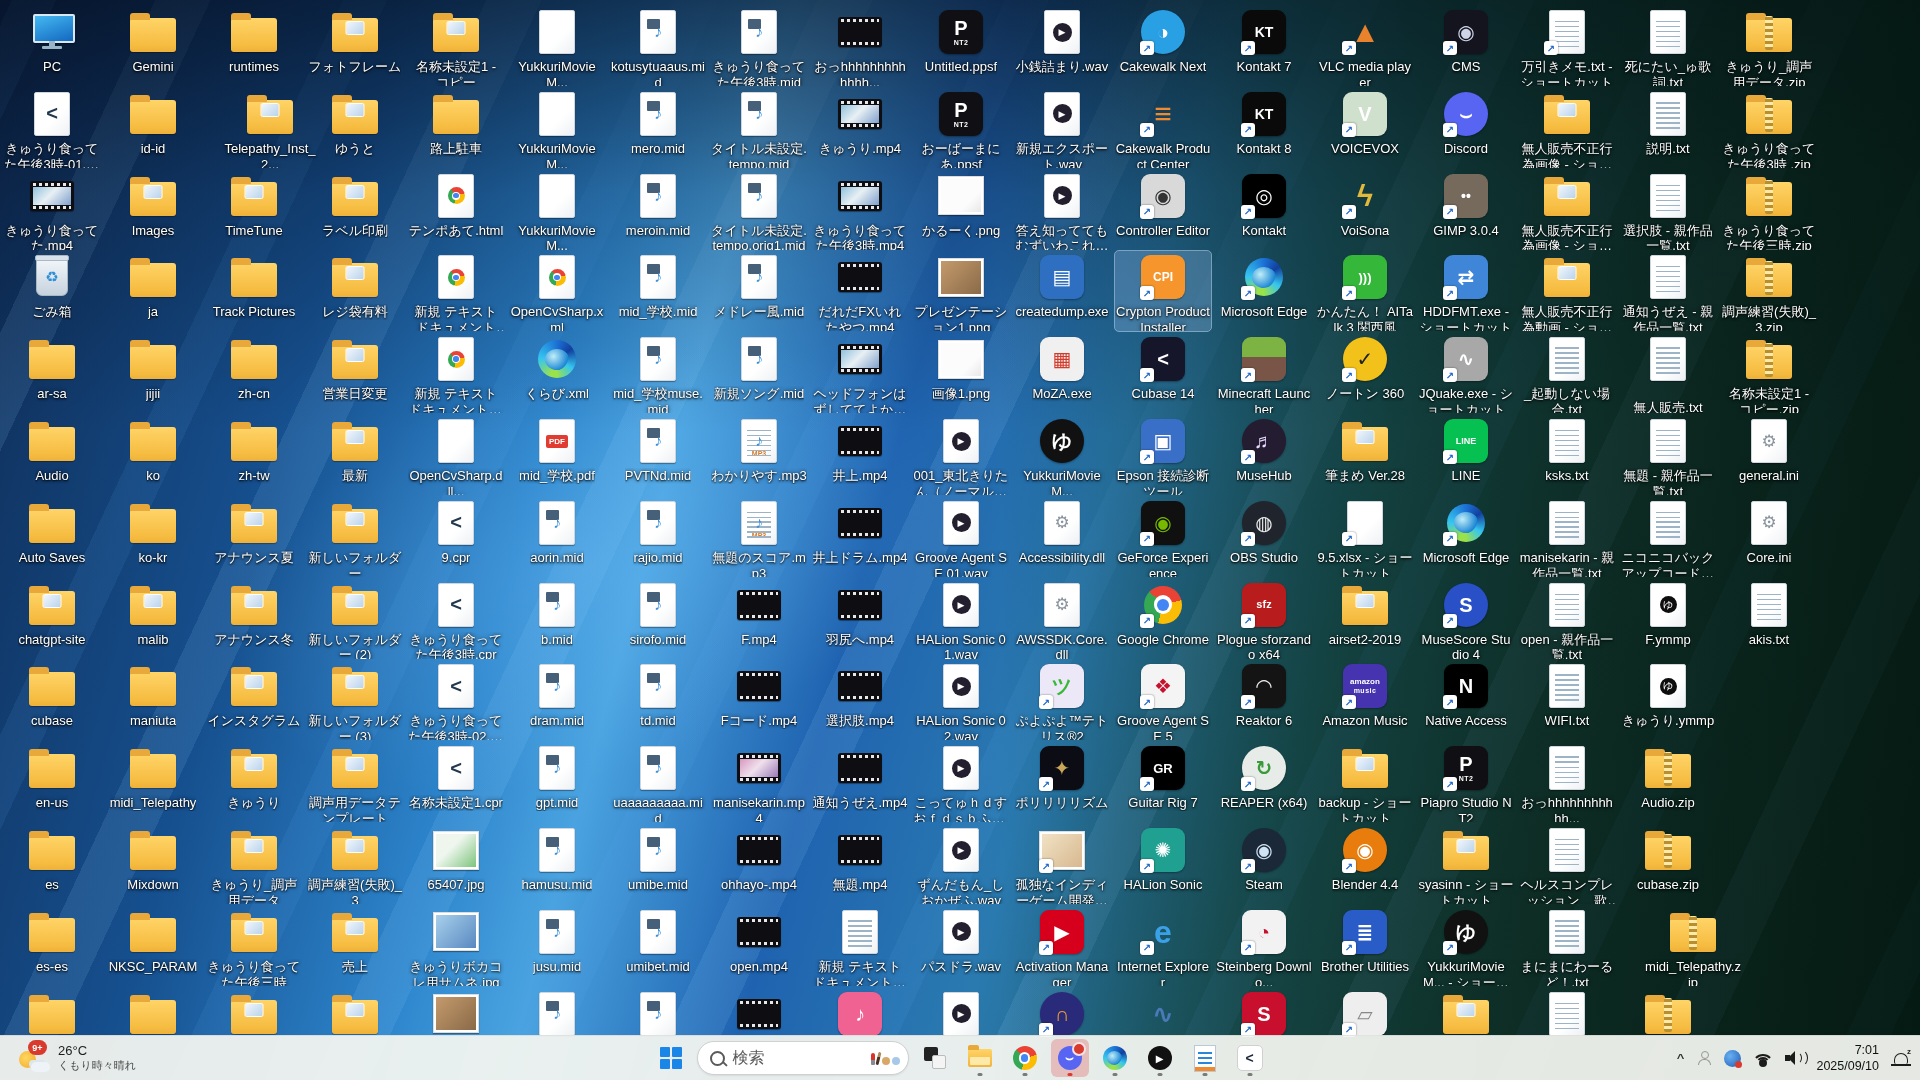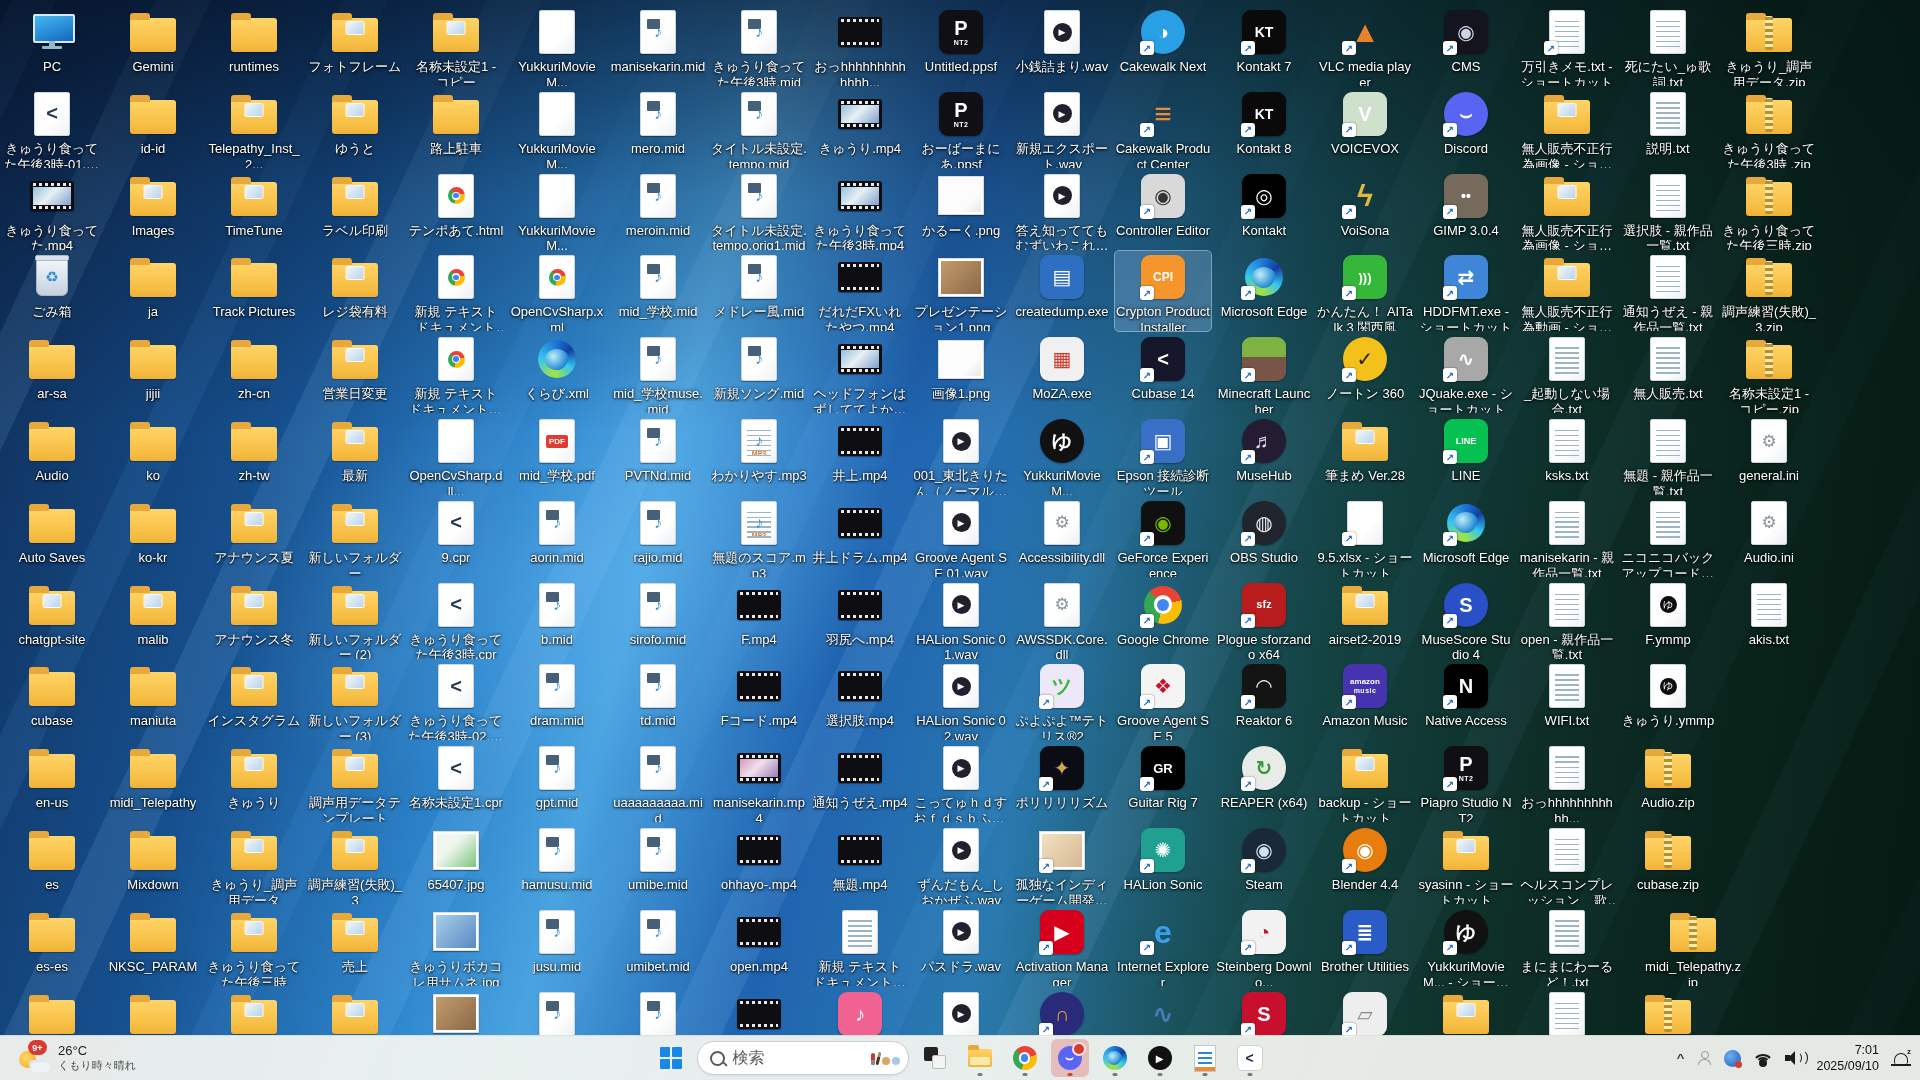--- a/index.html
+++ b/index.html
@@ -190,21 +190,21 @@
       </span>
       <div class="lb">YukkuriMovieM...</div>
     </div>
     <div class="cell" style="left: 610px; top: 6px;">
       <span class="ic">
         <span class="dc">
           <span class="film"></span>
           <span class="note">♪</span>
         </span>
       </span>
-      <div class="lb">manisekarin.mid</div>
+      <div class="lb">kotusytuaaus.mid</div>
     </div>
     <div class="cell" style="left: 711px; top: 6px;">
       <span class="ic">
         <span class="dc">
           <span class="film"></span>
           <span class="note">♪</span>
         </span>
       </span>
       <div class="lb">きゅうり食ってた午後3時.mid</div>
     </div>
@@ -295,21 +295,21 @@
         </span>
       </span>
       <div class="lb">きゅうり食ってた午後3時-01.cpr</div>
     </div>
     <div class="cell" style="left: 105px; top: 87.8px;">
       <span class="ic">
         <span class="fd"></span>
       </span>
       <div class="lb">id-id</div>
     </div>
-    <div class="cell" style="left: 206px; top: 87.8px;">
+    <div class="cell" style="left: 222px; top: 87.8px;">
       <span class="ic">
         <span class="fd">
           <span class="inner"></span>
         </span>
       </span>
       <div class="lb">Telepathy_Inst_2...</div>
     </div>
     <div class="cell" style="left: 307px; top: 87.8px;">
       <span class="ic">
         <span class="fd">
@@ -832,21 +832,21 @@
         <span class="sca">↗</span>
       </span>
       <div class="lb">JQuake.exe - ショートカット</div>
     </div>
     <div class="cell" style="left: 1519px; top: 333.2px;">
       <span class="ic">
         <span class="dc lines"></span>
       </span>
       <div class="lb">_起動しない場合.txt</div>
     </div>
-    <div class="cell" style="left: 1620px; top: 333.2px;">
+    <div class="cell" style="left: 1620px; top: 333.2px; gap: 14px;">
       <span class="ic">
         <span class="dc lines"></span>
       </span>
       <div class="lb">無人販売.txt</div>
     </div>
     <div class="cell" style="left: 1721px; top: 333.2px;">
       <span class="ic">
         <span class="fd">
           <span class="zipper"></span>
         </span>
@@ -1116,21 +1116,21 @@
         <span class="dc lines"></span>
       </span>
       <div class="lb">ニコニコバックアップコード.txt</div>
     </div>
     <div class="cell" style="left: 1721px; top: 496.8px;">
       <span class="ic">
         <span class="dc">
           <span class="gearg">⚙</span>
         </span>
       </span>
-      <div class="lb">Audio.ini</div>
+      <div class="lb">Core.ini</div>
     </div>
     <div class="cell" style="left: 4px; top: 578.6px;">
       <span class="ic">
         <span class="fd">
           <span class="inner"></span>
         </span>
       </span>
       <div class="lb">chatgpt-site</div>
     </div>
     <div class="cell" style="left: 105px; top: 578.6px;">

